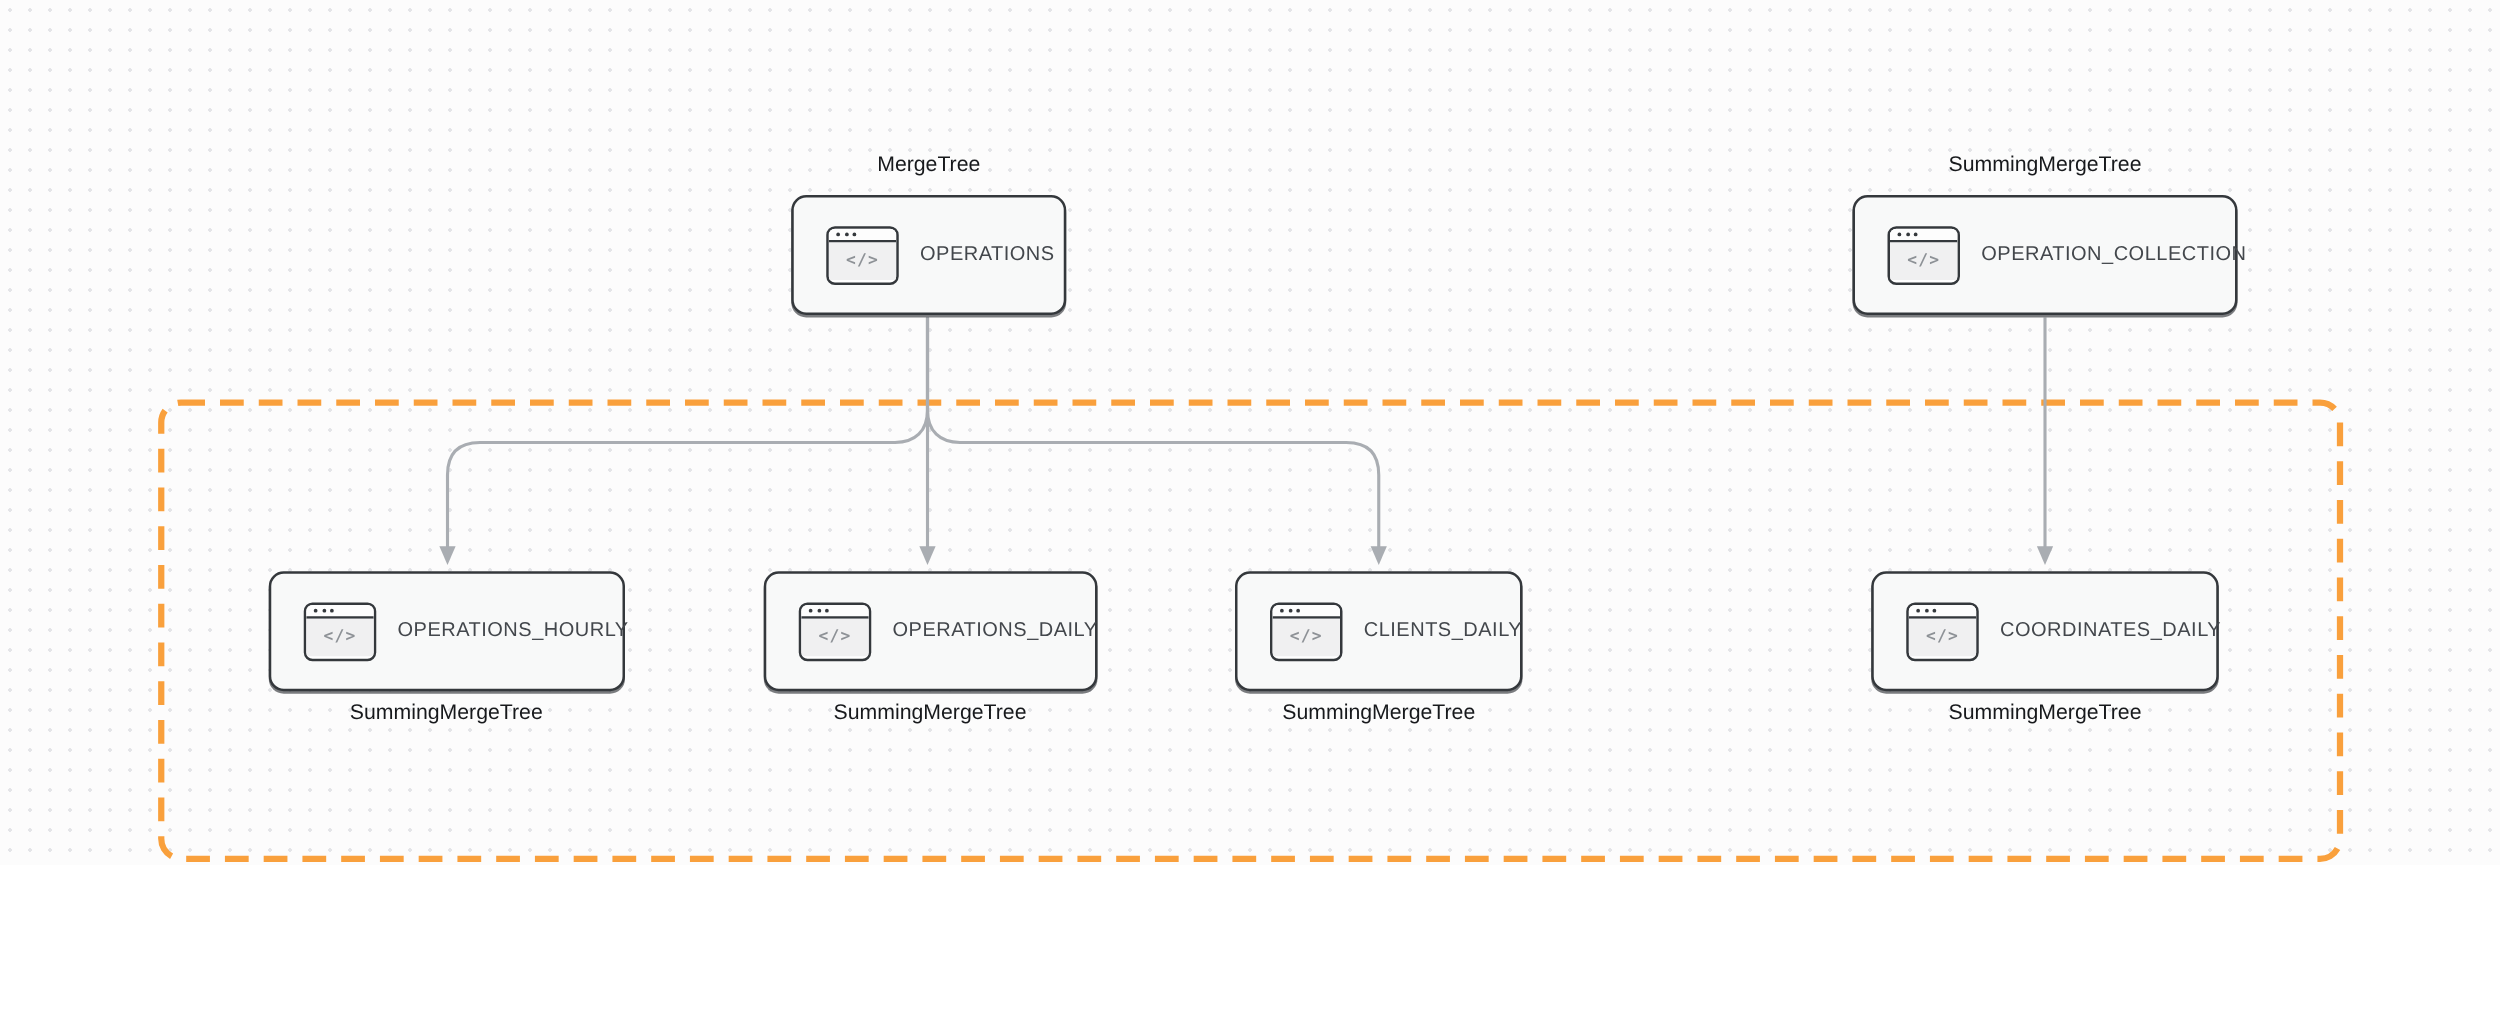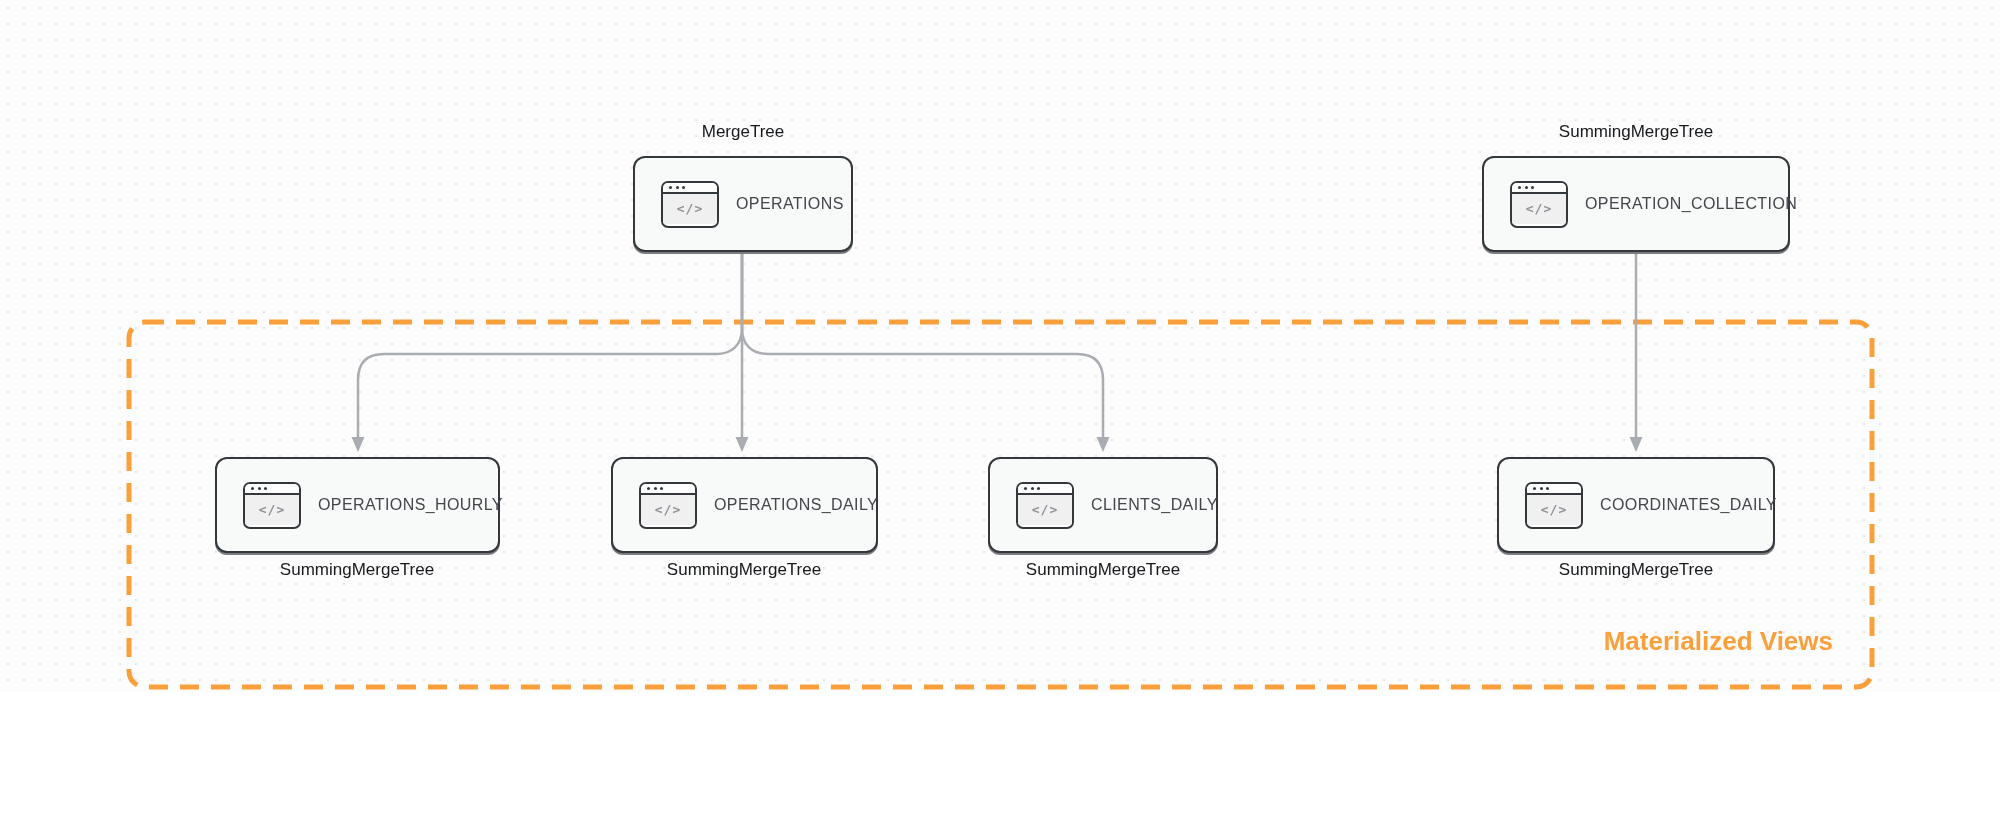--- a/index.html
+++ b/index.html
@@ -191,15 +191,14 @@
       <div class="win-body">&lt;/&gt;</div>
     </div>
     <span class="node-name">COORDINATES_DAILY</span>
   </div>
 
   <div class="engine-label" style="left:357px; top:560px;">SummingMergeTree</div>
   <div class="engine-label" style="left:744px; top:560px;">SummingMergeTree</div>
   <div class="engine-label" style="left:1103px; top:560px;">SummingMergeTree</div>
   <div class="engine-label" style="left:1636px; top:560px;">SummingMergeTree</div>
 
-  <div class="group-label">Materialized Views</div>
 
 </div>
 
 </body></html>

